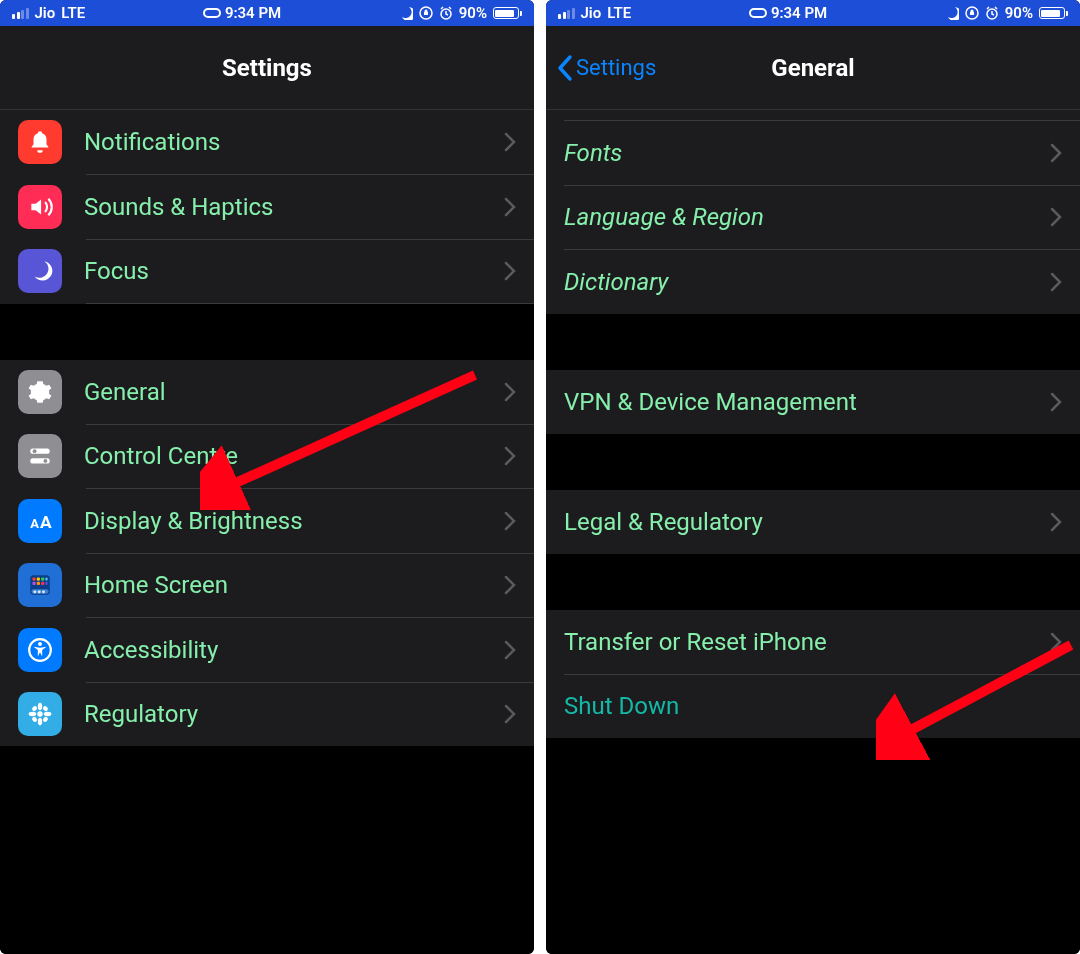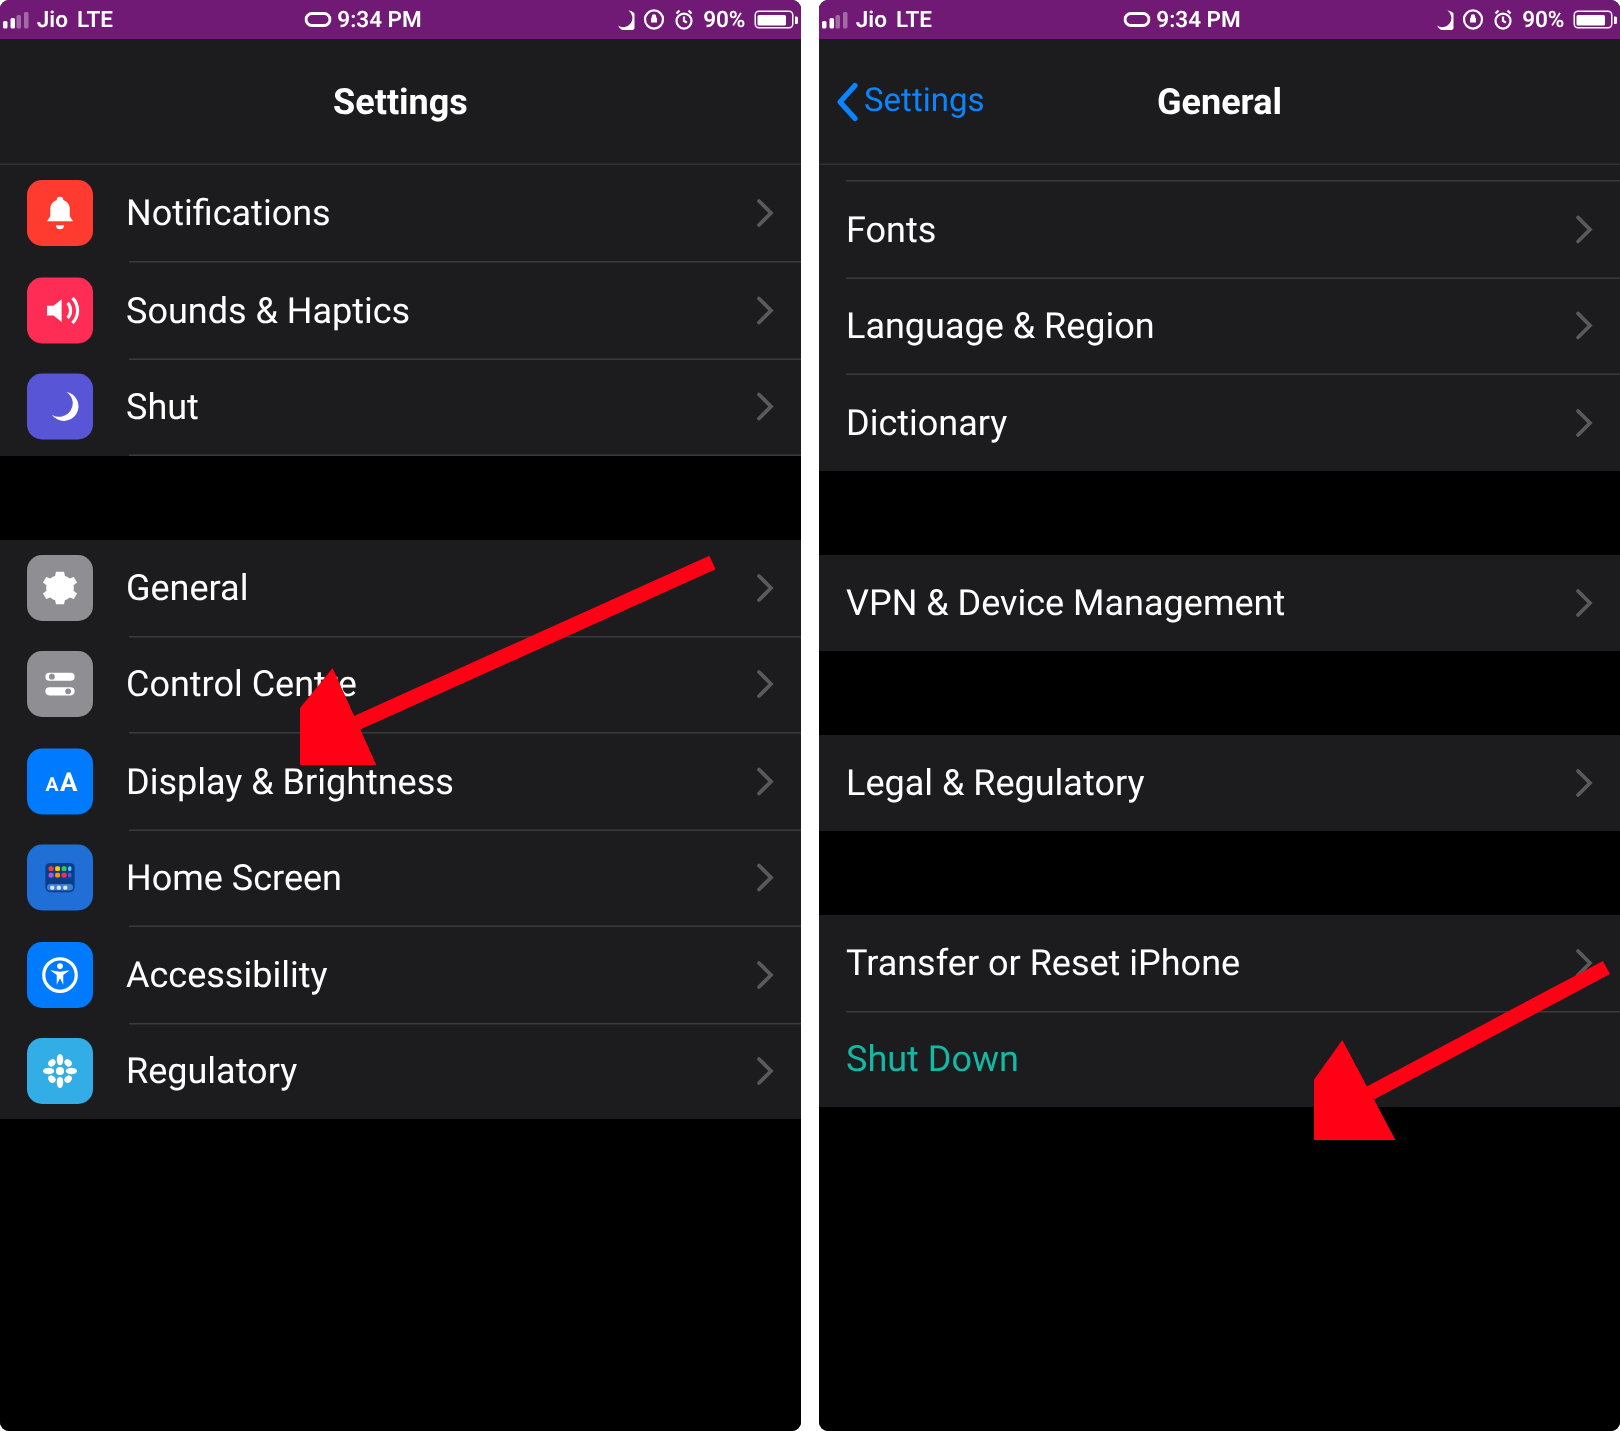--- a/index.html
+++ b/index.html
@@ -17,25 +17,25 @@
     background: #000;
     display: flex;
     flex-direction: column;
     position: relative;
     overflow: hidden;
     border-radius: 6px;
   }
   
   .status-bar {
     height: 26px;
-    background: #701a75;
+    background: #1d4ed8;
     display: flex;
     align-items: center;
     justify-content: space-between;
-    padding: 0 2px;
+    padding: 0 12px;
     color: #fff;
     font-size: 15px;
     font-weight: 600;
   }
   .status-left, .status-right, .status-center {
     display: flex;
     align-items: center;
     gap: 6px;
   }
   .status-center { gap: 4px; }
@@ -129,21 +129,21 @@
     width: 44px;
     height: 44px;
     border-radius: 10px;
     display: flex;
     align-items: center;
     justify-content: center;
     margin-right: 22px;
     flex-shrink: 0;
   }
   .row-label {
-    color: #ffffff;
+    color: #86efac;
     font-size: 24px;
     flex: 1;
     font-weight: 400;
   }
   .row-label.link { color: #14b8a6; }
   .chevron {
     color: #5a5a5e;
     flex-shrink: 0;
   }
   .chevron svg { width: 12px; height: 20px; display:block; }
@@ -244,21 +244,21 @@
           </div>
       </div>
       <div class="row-sep indent"></div>
 
       <div class="row">
         <div class="row-icon ic-indigo">
           <svg viewBox="0 0 24 24" fill="#fff">
               <path d="M16 3a9 9 0 11-9 14 7 7 0 009-14z"></path>
             </svg>
         </div>
-        <div class="row-label">Shut</div>
+        <div class="row-label">Focus</div>
         <div class="chevron">
             <svg viewBox="0 0 12 20">
               <path d="M2 2l8 8-8 8" fill="none" stroke="currentColor" stroke-width="2.5" stroke-linecap="round"></path>
             </svg>
           </div>
       </div>
       <div class="row-sep indent"></div>
 
     </div>
 
@@ -437,21 +437,21 @@
       <svg viewBox="0 0 18 28">
           <path d="M14 3L4 14l10 11" fill="none" stroke="#0a84ff" stroke-width="3.5" stroke-linecap="round" stroke-linejoin="round"></path>
         </svg>
       <span>Settings</span>
     </div>
     <div class="nav-title">General</div>
   </div>
 
   <div class="content">
 
-    <div class="group first" style="padding-top:10px;">
+    <div class="group first" style="padding-top:10px;font-style:italic;">
       <div class="row-sep"></div>
       <div class="row">
         <div class="row-label">Fonts</div>
         <div class="chevron">
             <svg viewBox="0 0 12 20">
               <path d="M2 2l8 8-8 8" fill="none" stroke="currentColor" stroke-width="2.5" stroke-linecap="round"></path>
             </svg>
           </div>
       </div>
       <div class="row-sep"></div>

